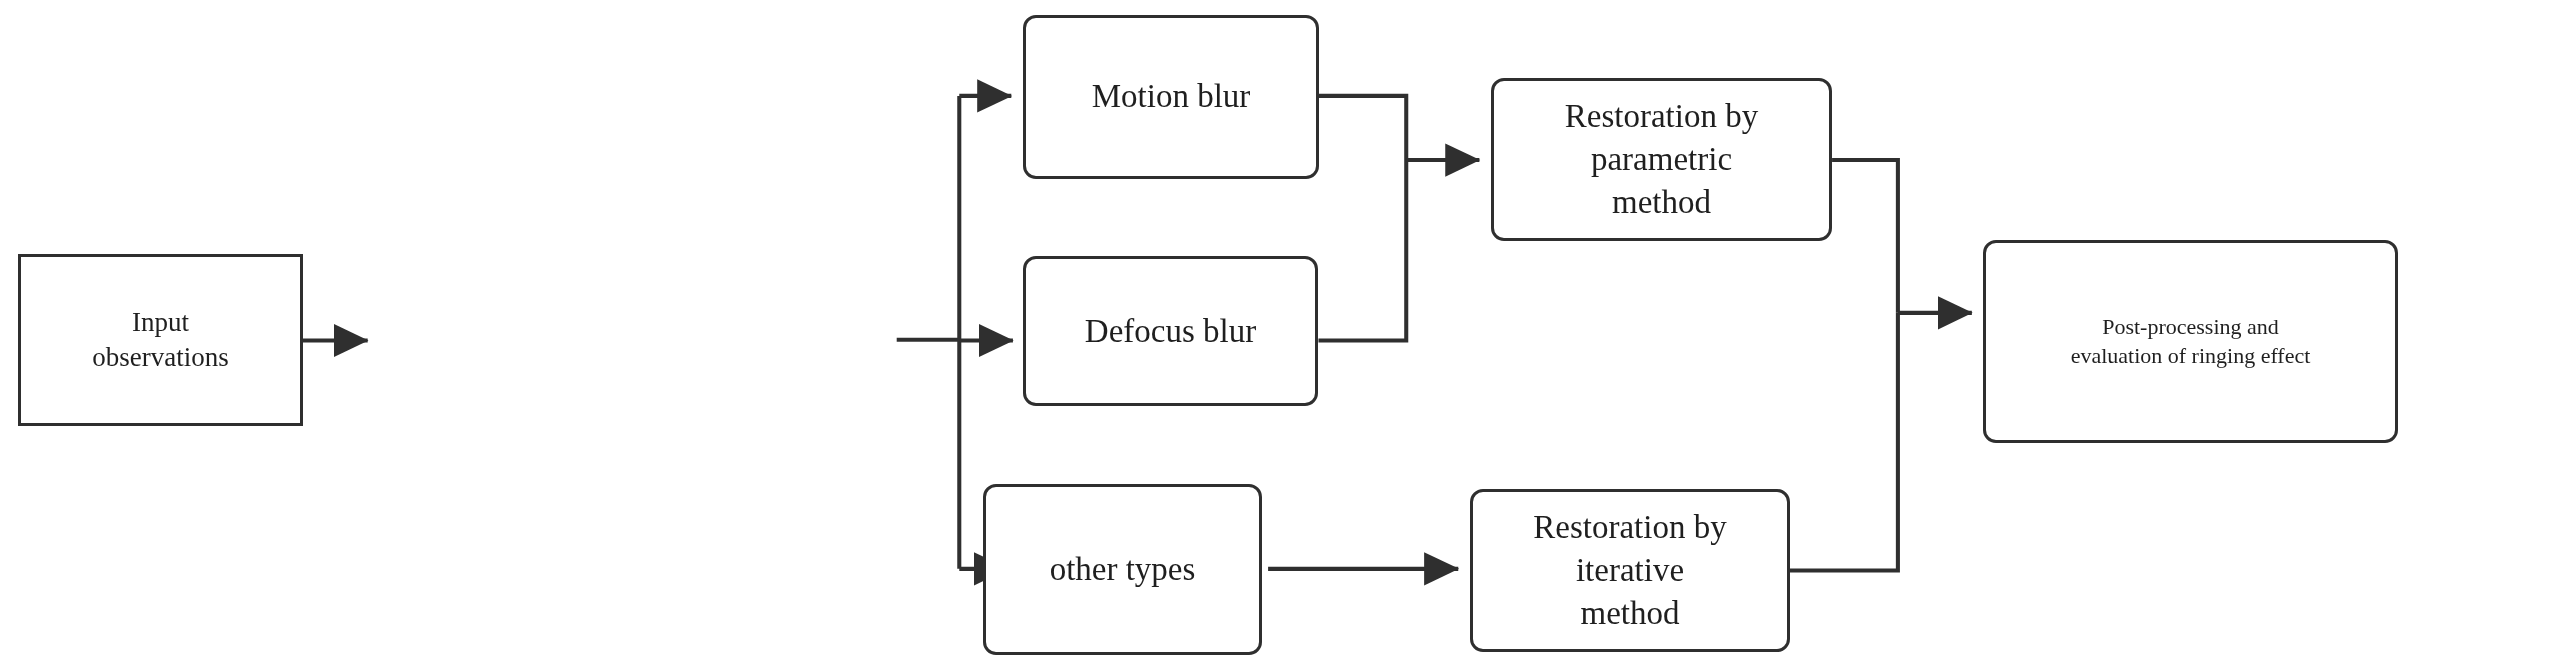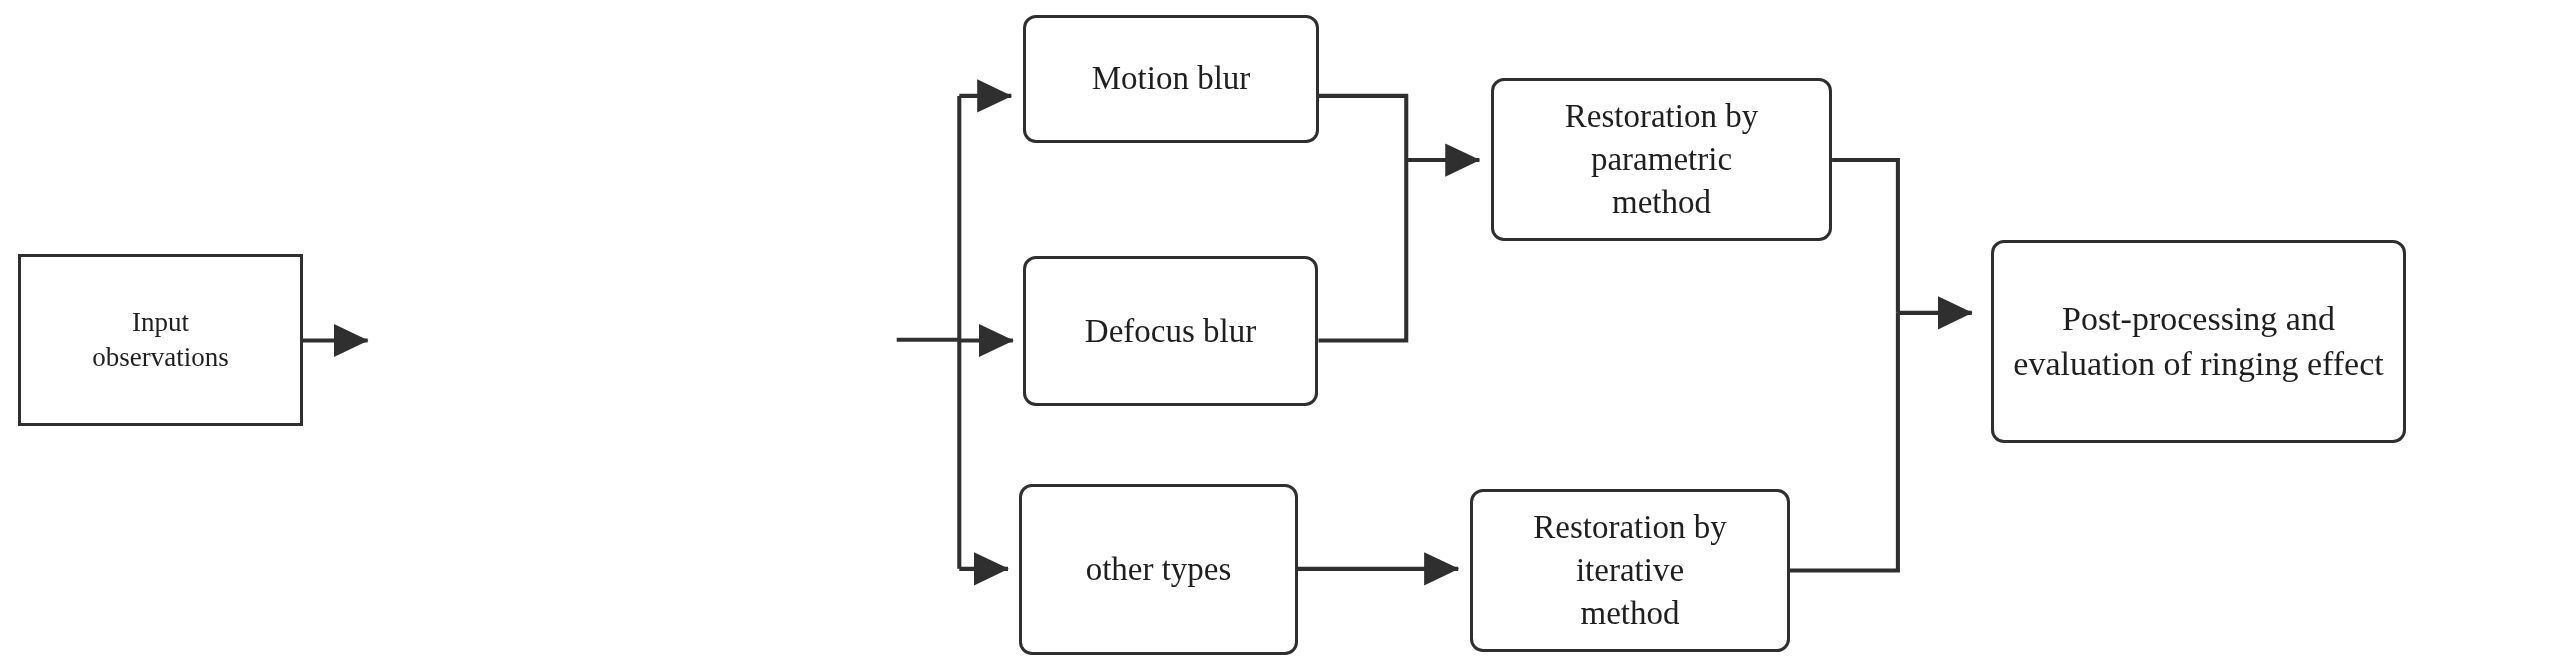--- a/index.html
+++ b/index.html
@@ -42,26 +42,26 @@
   .node-label {
     display: block;
     line-height: 1.30;
     padding: 0 11.4px;
     white-space: pre-line;
     font-weight: 400;
   }
   
   #node-input        { left: 18px;   top: 254px; width: 285px; height: 172px; font-size: 27px; }
   #node-fuzzy        { left: 378px;  top: 244px; width: 519px; height: 190px; font-size: 33px; }
-  #node-motion       { left: 1023px; top: 14.6px;  width: 296px; height: 128px; font-size: 33px; }
+  #node-motion       { left: 1023px; top: 14.6px;  width: 296px; height: 164px; font-size: 33px; }
   #node-defocus      { left: 1023px; top: 256px; width: 295px; height: 150px; font-size: 33px; }
-  #node-other        { left: 1019px; top: 484px; width: 279px; height: 171px; font-size: 33px; }
+  #node-other        { left: 983px; top: 484px; width: 279px; height: 171px; font-size: 33px; }
   #node-parametric   { left: 1491px; top: 78px;  width: 341px; height: 163px; font-size: 33px; }
   #node-iterative    { left: 1470px; top: 489px; width: 320px; height: 163px; font-size: 33px; }
-  #node-post         { left: 1983px; top: 240px; width: 415px; height: 203px; font-size: 34px; margin-left: 8px; }
+  #node-post         { left: 1983px; top: 240px; width: 415px; height: 203px; font-size: 22px; }
 </style>
 </head>
 <body>
 
 <div id="diagram-root">
 
   <svg id="edge-layer" viewBox="0 0 3169 822" xmlns="http://www.w3.org/2000/svg" aria-hidden="true">
     <defs>
       <marker id="arrowhead" markerWidth="9" markerHeight="9" refX="8.4" refY="4.5" orient="auto" markerUnits="strokeWidth">
         <path d="M 0 0.4 L 8.6 4.5 L 0 8.6 z" fill="#2f2f2f"></path>

